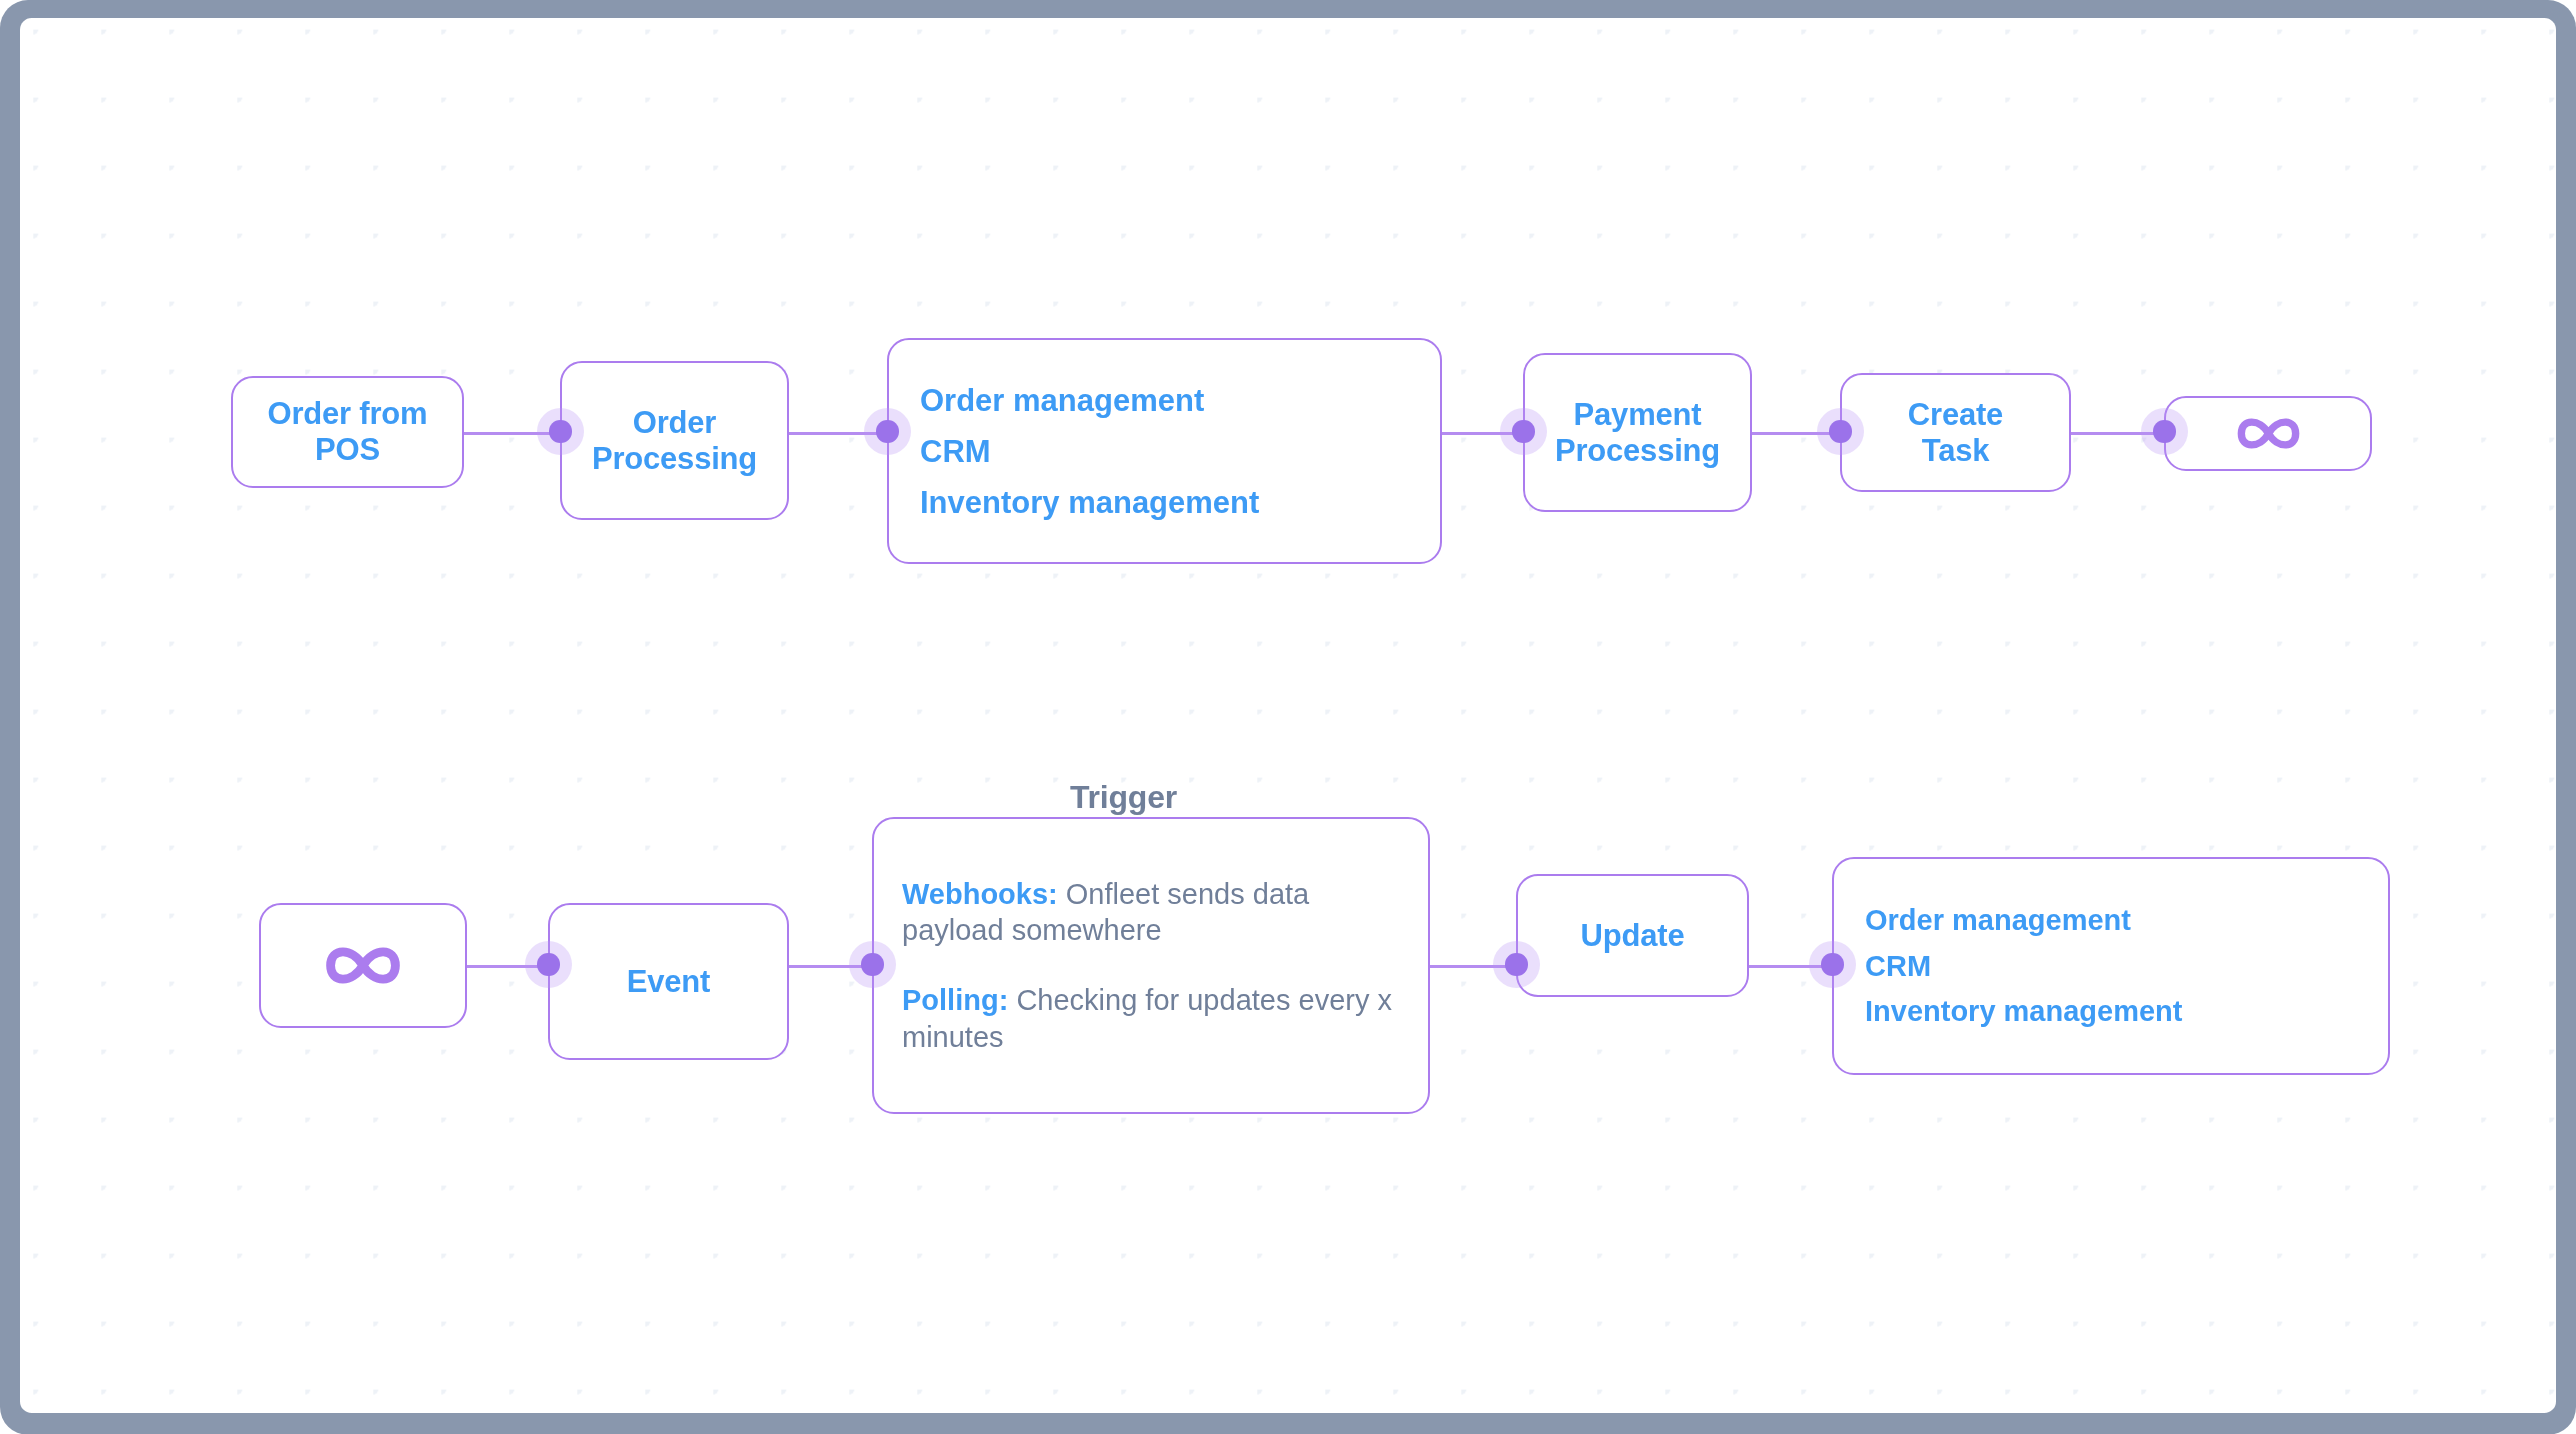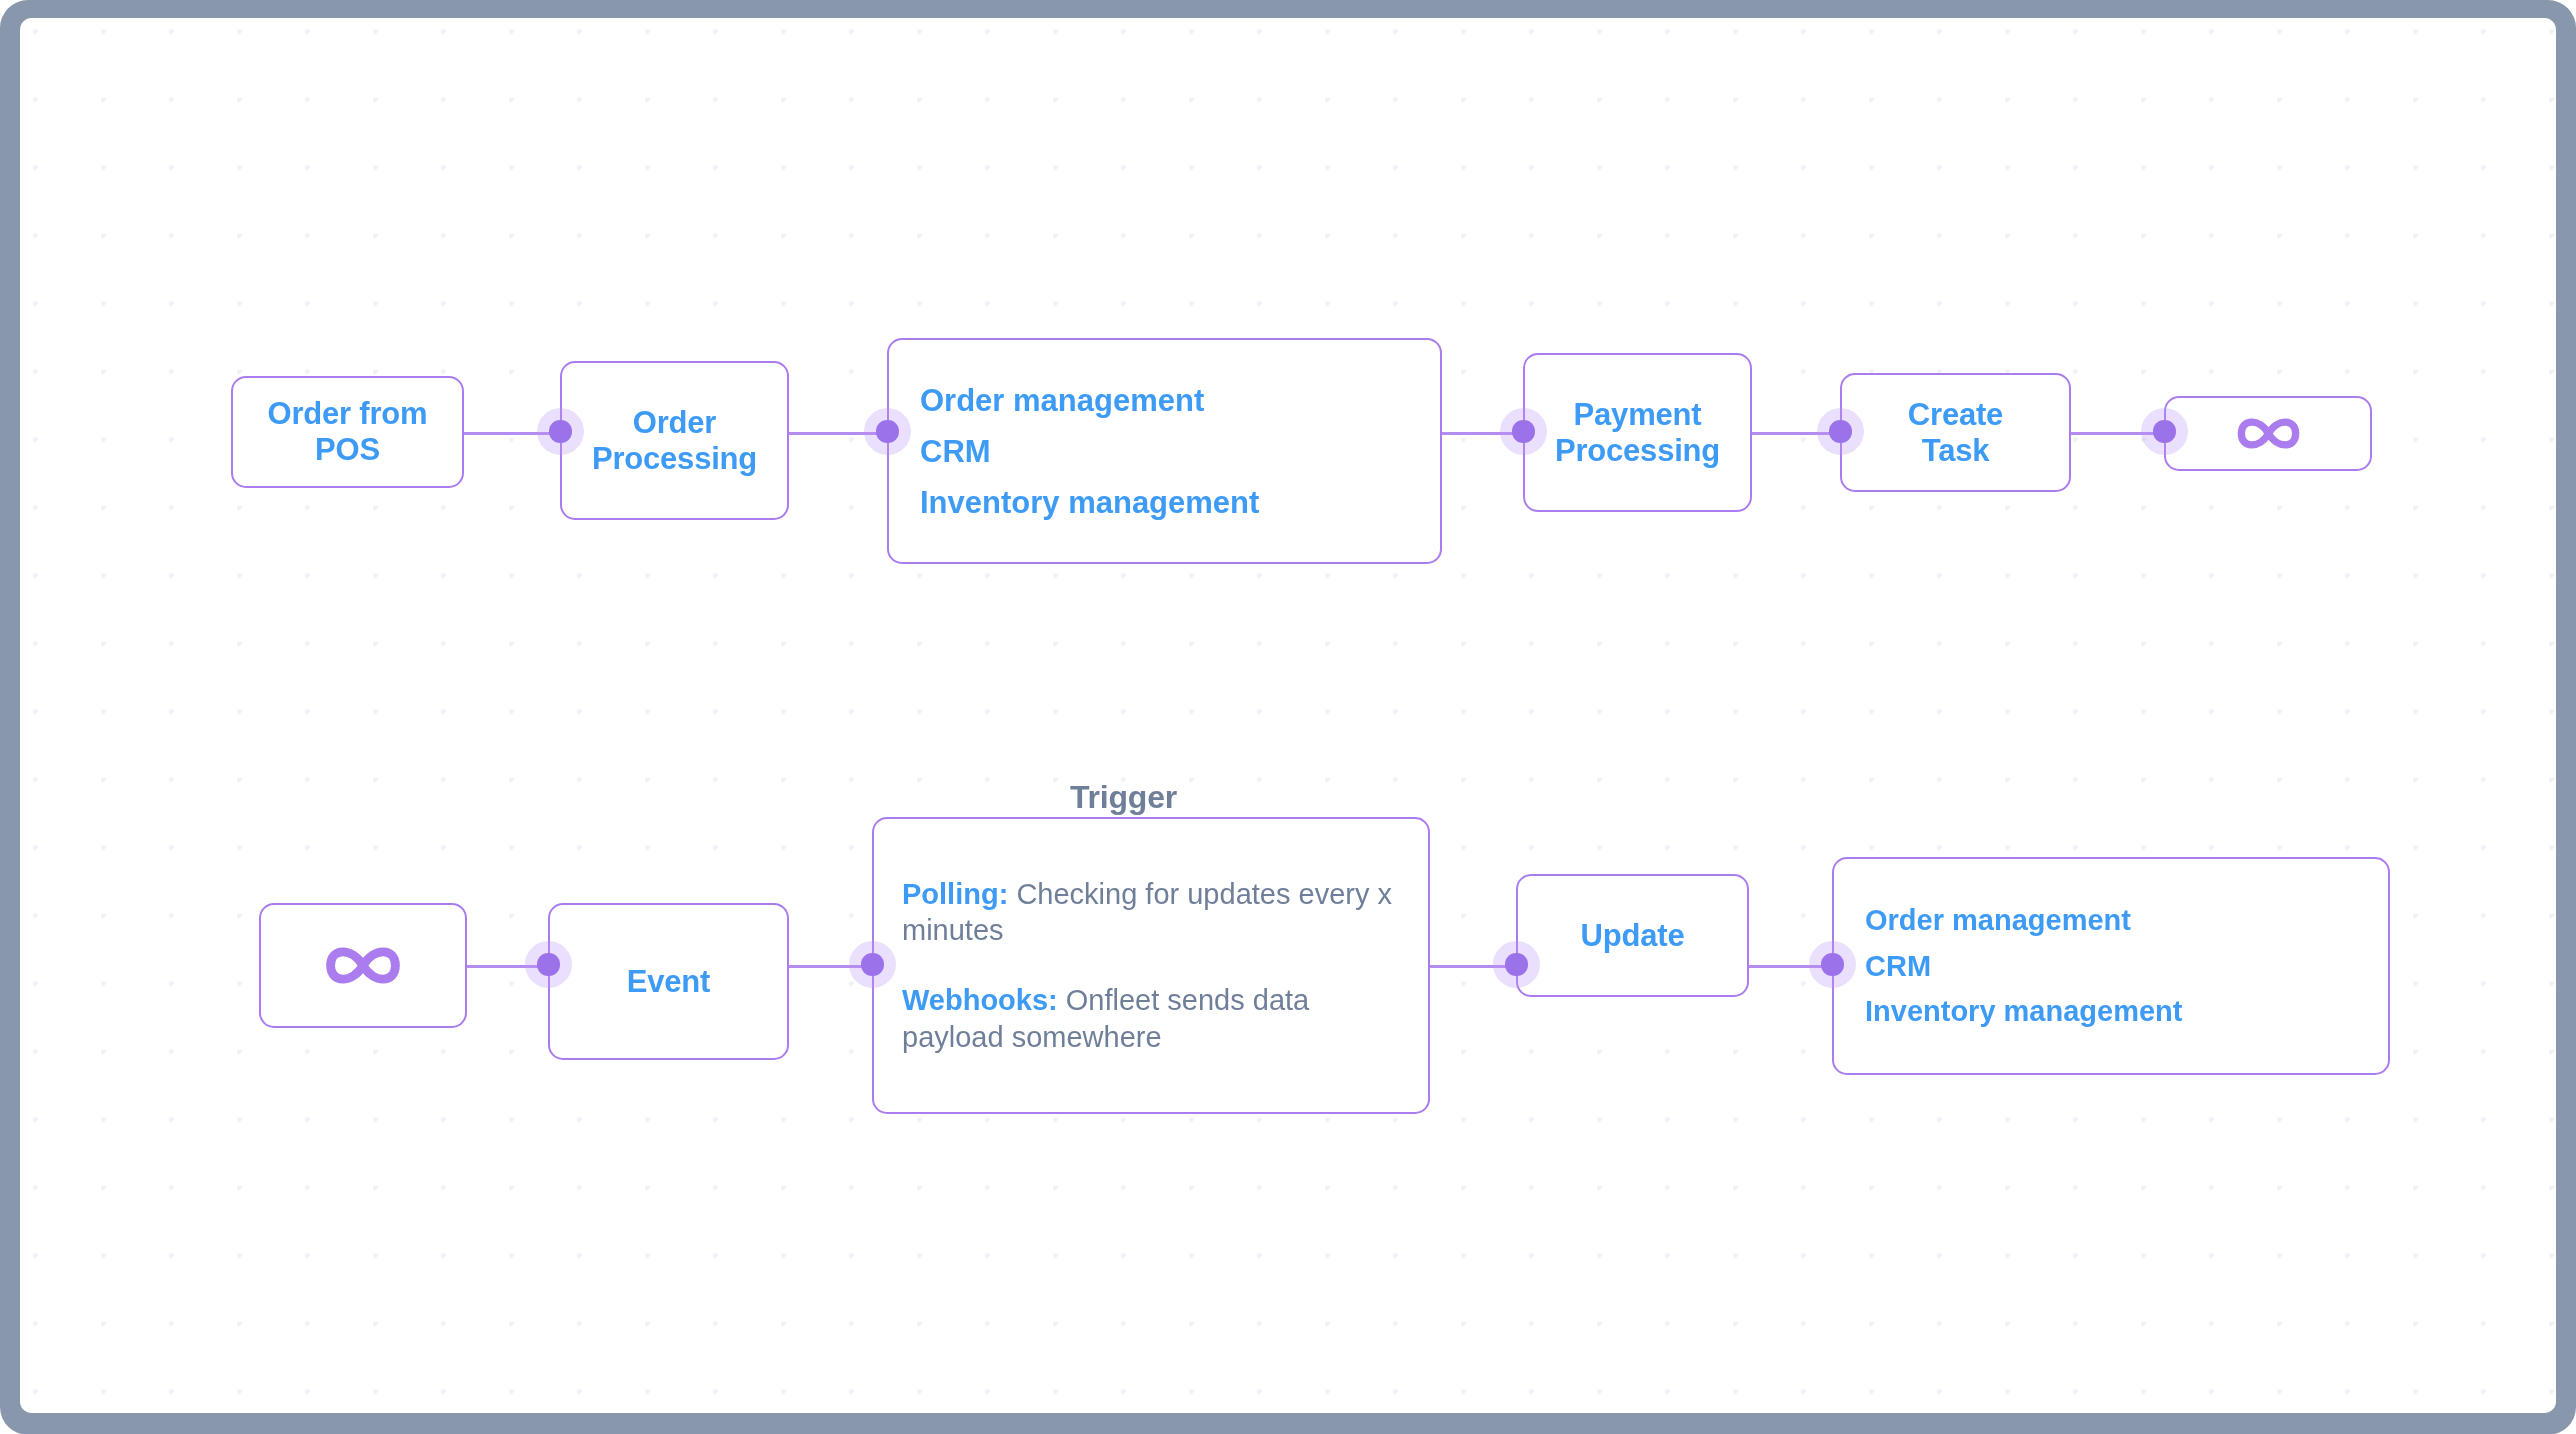--- a/index.html
+++ b/index.html
@@ -36,21 +36,21 @@
     border-radius: 11.6px;
     overflow: hidden;
   }
 
   
   .node {
     position: absolute;
     box-sizing: border-box;
     background: #ffffff;
     border: 2.2px solid #ab7cee;
-    border-radius: 15px;
+    border-radius: 22px;
     display: flex;
     flex-direction: column;
     justify-content: center;
   }
   .node.center { align-items: center; text-align: center; }
 
   .node-label {
     color: #3d9bf5;
     font-weight: bold;
     font-size: 31px;
@@ -184,24 +184,24 @@
       </div>
     </div>
 
     <div class="node center" style="left:528px; top:885px; width:241px; height:157px;">
       <div class="node-label">Event</div>
     </div>
     <div class="conn-dot" style="left:505px; top:923px;"></div>
 
     <div class="node desc-card" style="left:852px; top:799px; width:558px; height:297px;">
       <p class="desc-para">
-        <span class="kw">Polling:</span><span> Checking for updates every x minutes</span>
+        <span class="kw">Webhooks:</span><span> Onfleet sends data payload somewhere</span>
       </p>
       <p class="desc-para">
-        <span class="kw">Webhooks:</span><span> Onfleet sends data payload somewhere</span>
+        <span class="kw">Polling:</span><span> Checking for updates every x minutes</span>
       </p>
     </div>
     <div class="conn-dot" style="left:829px; top:923px;"></div>
 
     <div class="node center" style="left:1496px; top:856px; width:233px; height:123px;align-items:center;">
       <div class="node-label">Update</div>
     </div>
     <div class="conn-dot" style="left:1473px; top:923px;"></div>
 
     <div class="node list-card compact" style="left:1812px; top:839px; width:558px; height:218px;">

